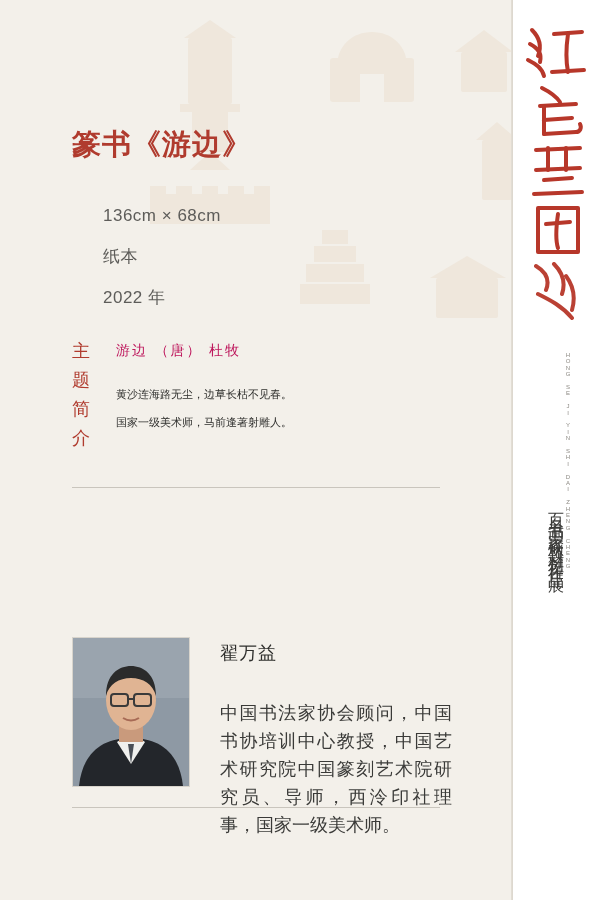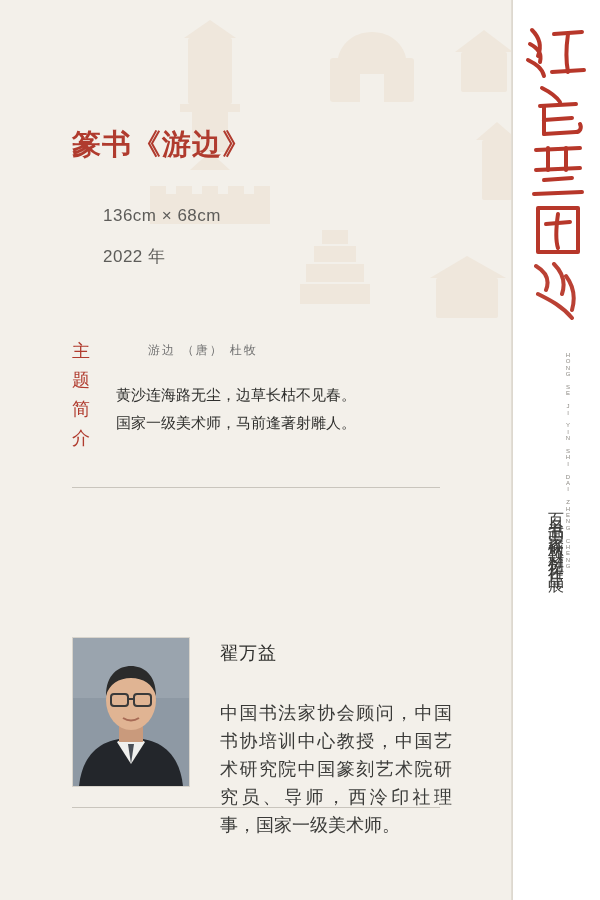--- a/index.html
+++ b/index.html
@@ -85,33 +85,32 @@
     font-size: 18px;
     line-height: 29px;
     font-weight: 500;
   }
   .theme-label span { display: block; }
 
   .poem-title {
     position: absolute;
     left: 44px;
     top: 5px;
-    font-size: 12px;
-    color: #737373;
+    font-size: 14px;
+    color: #be185d;
     font-family: "DejaVu Serif", serif;
     letter-spacing: 2px;
     white-space: nowrap;
-    margin-left: 32px;
   }
   .poem-body {
     position: absolute;
     left: 44px;
     top: 44px;
     width: 340px;
-    font-size: 15px;
+    font-size: 11px;
     line-height: 28px;
     color: #2f2f2d;
     font-family: "DejaVu Serif", serif;
   }
   .poem-body div { white-space: nowrap; }
 
   .divider {
     position: absolute;
     left: 72px;
     width: 368px;
@@ -272,20 +271,21 @@
       </g>
     </svg>
   </div>
 
   <div class="content">
 
     <div class="work-title">篆书《游边》</div>
 
     <div class="meta">
       <div class="meta-line">136cm × 68cm</div>
+      <div class="meta-line">纸本</div>
       <div class="meta-line">2022 年</div>
     </div>
 
     <div class="theme-block">
       <div class="theme-label">
         <span>主</span>
         <span>题</span>
         <span>简</span>
         <span>介</span>
       </div>

